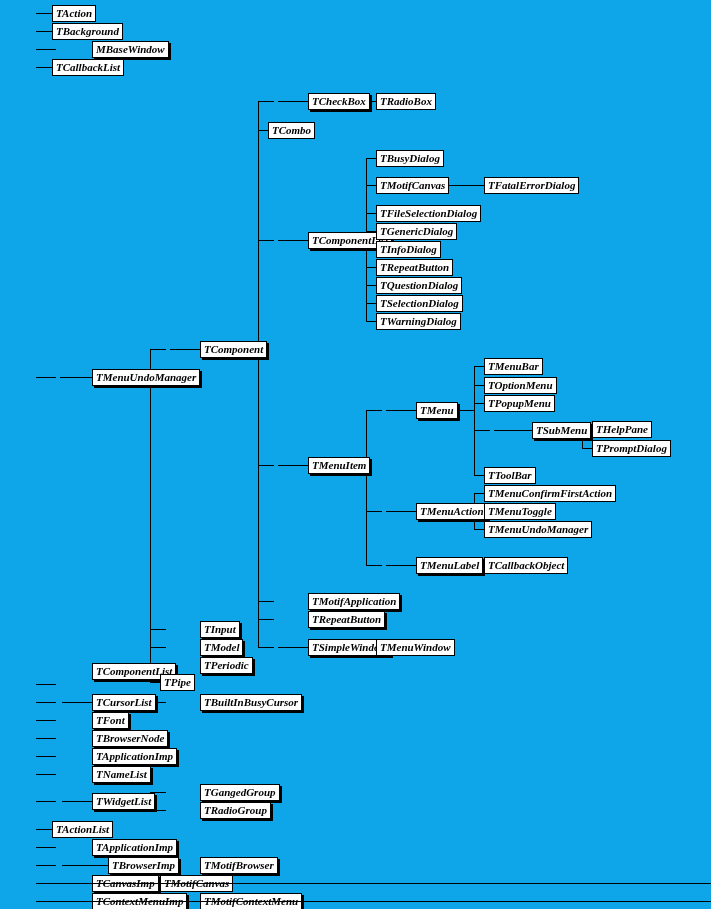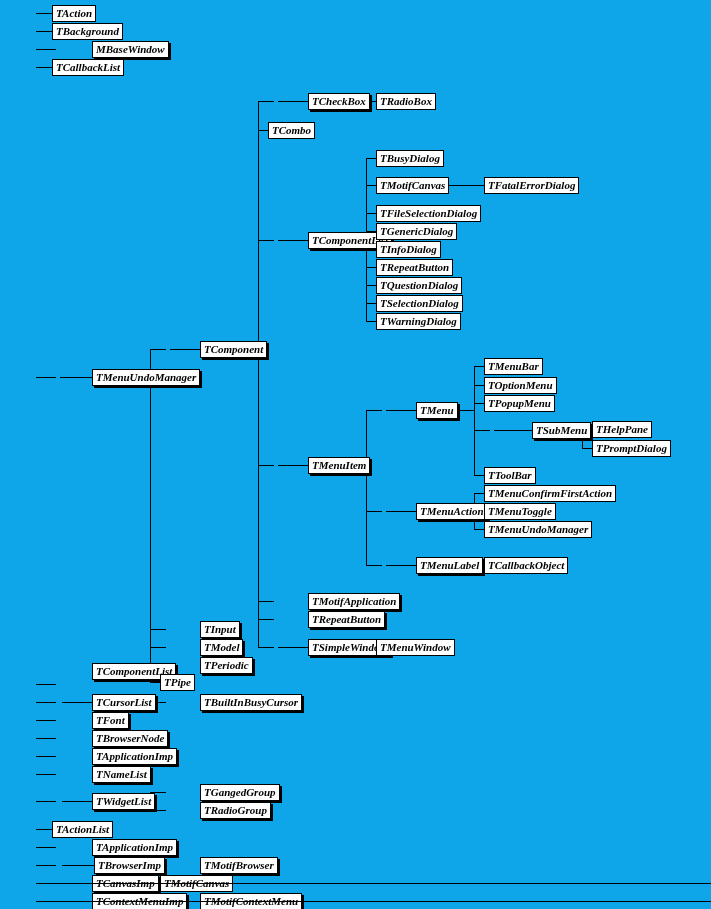--- a/index.html
+++ b/index.html
@@ -142,21 +142,21 @@
   <div class="node shadow" style="left:52px;top:369px">TMenuUndoManager</div>
   <div class="node shadow" style="left:52px;top:663px">TComponentList</div>
   <div class="node shadow" style="left:52px;top:694px">TCursorList</div>
   <div class="node shadow" style="left:52px;top:712px">TFont</div>
   <div class="node shadow" style="left:52px;top:730px">TBrowserNode</div>
   <div class="node shadow" style="left:52px;top:748px">TApplicationImp</div>
   <div class="node shadow" style="left:52px;top:766px">TNameList</div>
   <div class="node shadow" style="left:52px;top:793px">TWidgetList</div>
   <div class="node" style="left:52px;top:821px">TActionList</div>
   <div class="node shadow" style="left:52px;top:839px">TApplicationImp</div>
-  <div class="node shadow" style="left:54px;top:857px">TBrowserImp</div>
+  <div class="node shadow" style="left:68px;top:857px">TBrowserImp</div>
   <div class="node shadow" style="left:52px;top:875px">TCanvasImp</div>
   <div class="node shadow" style="left:52px;top:893px">TContextMenuImp</div>
 
   <div class="node shadow" style="left:160px;top:341px">TComponent</div>
   <div class="node shadow" style="left:160px;top:621px">TInput</div>
   <div class="node shadow" style="left:160px;top:639px">TModel</div>
   <div class="node shadow" style="left:160px;top:657px">TPeriodic</div>
   <div class="node" style="left:160px;top:674px">TPipe</div>
   <div class="node shadow" style="left:160px;top:694px">TBuiltInBusyCursor</div>
   <div class="node shadow" style="left:160px;top:784px">TGangedGroup</div>

